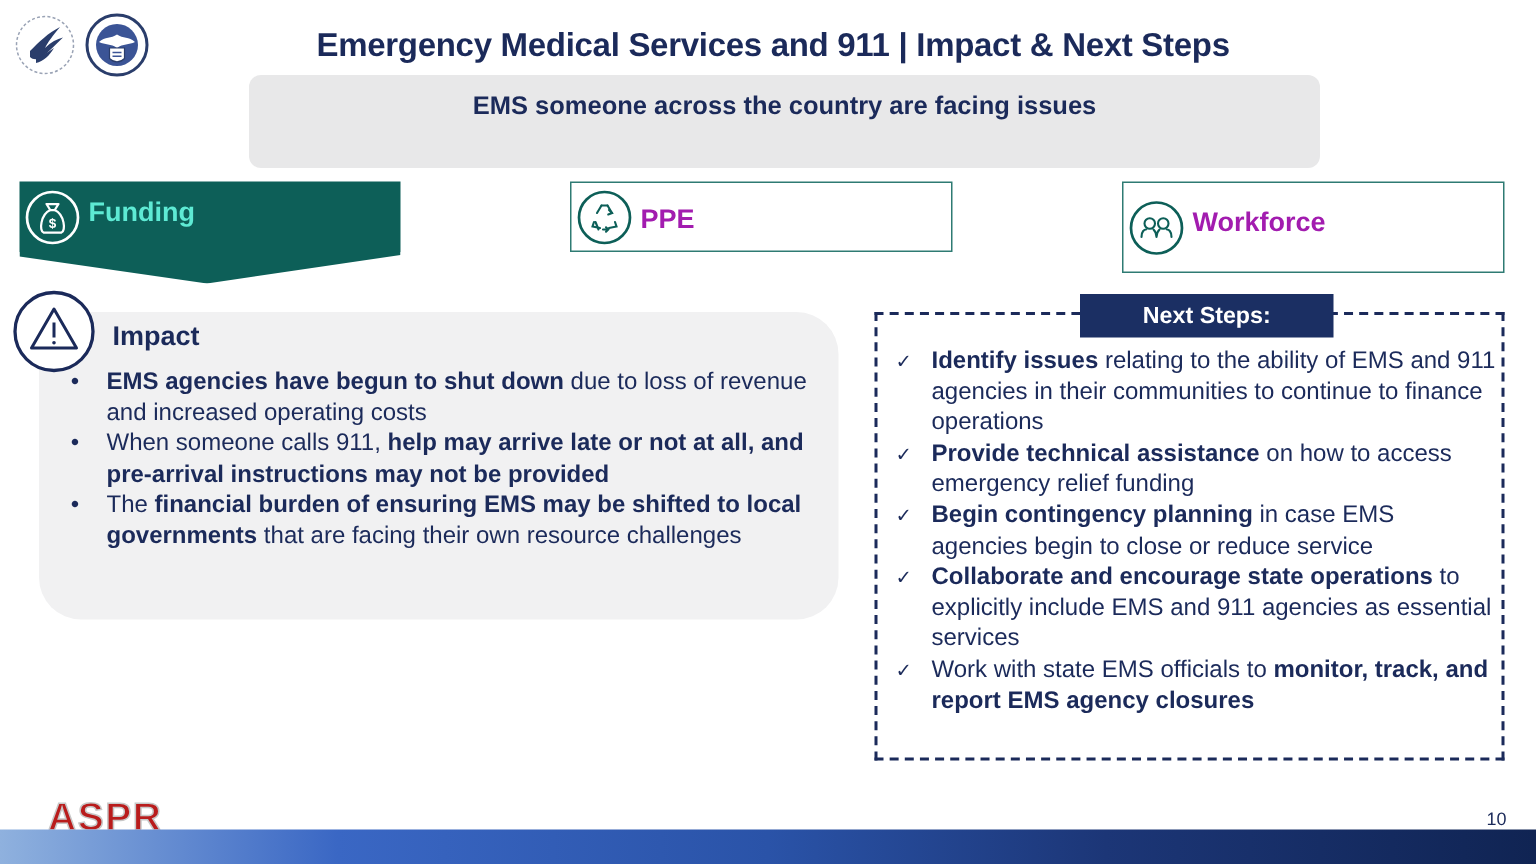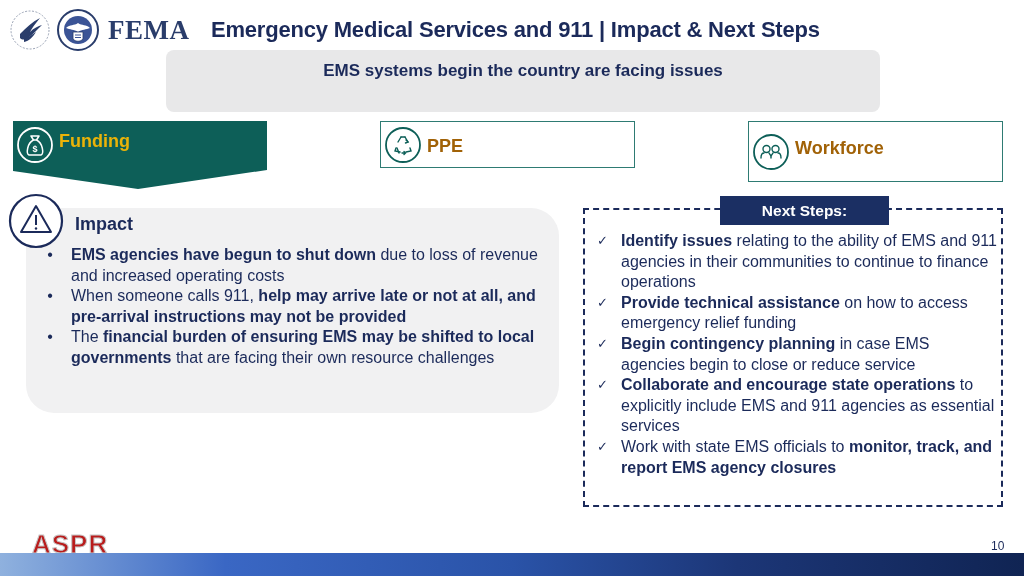--- a/index.html
+++ b/index.html
@@ -17,22 +17,22 @@
     .subtitle-text { position: absolute; left: 0; right: 0; top: 11px; text-align: center; font-size: 17px; font-weight: 700; color: #1b2a5a; }
 
     
     .cat { position: absolute; display: flex; align-items: center; }
     .cat-funding { left: 13px; top: 121px; width: 254px; height: 47px; background: #0d5f58; color: #fff; }
     .cat-funding-arrow { position: absolute; left: 13px; top: 168px; width: 254px; height: 21px; }
     .cat-ppe { left: 380px; top: 121px; width: 255px; height: 47px; border: 1.5px solid #2e7b73; background: #fff; }
     .cat-workforce { left: 748px; top: 121px; width: 255px; height: 61px; border: 1.5px solid #2e7b73; background: #fff; }
     .cat-icon { width: 38px; height: 38px; margin-left: 3px; flex: none; }
     .cat-label { font-size: 18px; font-weight: 700; margin-left: 5px; }
-    .cat-funding .cat-label { color: #eab308; margin-top: -6px; }
-    .cat-ppe .cat-label, .cat-workforce .cat-label { color: #a16207; }
+    .cat-funding .cat-label { color: #5eead4; margin-top: -6px; }
+    .cat-ppe .cat-label, .cat-workforce .cat-label { color: #a21caf; }
     .cat-ppe .cat-label { margin-top: 4px; }
     .cat-workforce .cat-label { margin-top: -6px; }
 
     
     .impact-panel { position: absolute; left: 26px; top: 208px; width: 533px; height: 205px; background: #f1f1f2; border-radius: 28px; }
     .impact-icon { position: absolute; left: 8px; top: 193px; width: 56px; height: 56px; }
     .impact-title { position: absolute; left: 75px; top: 214px; font-size: 18px; font-weight: 700; color: #1b2a5a; }
     .impact-list { position: absolute; left: 45px; top: 245px; width: 500px; list-style: none; }
     .impact-list li { position: relative; padding-left: 26px; font-size: 16px; line-height: 20.6px; color: #1b2a5a; }
     .impact-list li .bullet { position: absolute; left: 0; top: 0; width: 10px; text-align: center; }
@@ -59,27 +59,26 @@
     <path d="M12 26 C18 20 24 14 32 10 C27 16 24 20 22 24 C26 20 30 18 34 17 C29 22 25 26 20 30 C17 32 14 32 12 30 Z" fill="#2a3d6b"></path>
     <path d="M16 31 C20 29 24 27 28 24 C25 29 21 33 16 34 Z" fill="#2a3d6b"></path>
   </svg>
   <svg class="dhs-seal" viewBox="0 0 44 44">
     <circle cx="22" cy="22" r="20" fill="#ffffff" stroke="#2a3d6b" stroke-width="2"></circle>
     <circle cx="22" cy="22" r="14" fill="#3b5496"></circle>
     <path d="M10 20 C14 16 18 18 22 15 C26 18 30 16 34 20 C30 22 26 21 22 24 C18 21 14 22 10 20 Z" fill="#ffffff"></path>
     <path d="M17 24 H27 V31 C24 34 20 34 17 31 Z" fill="#ffffff" stroke="#2a3d6b" stroke-width="0.8"></path>
     <path d="M19 27 L25 27 M19 29.5 L25 29.5" stroke="#3b5496" stroke-width="1"></path>
   </svg>
-  <span class="fema-word">FEMA</span>
 </div>
 
 <h1 class="page-title">Emergency Medical Services and 911 | Impact &amp; Next Steps</h1>
 
 <div class="subtitle-box">
-  <div class="subtitle-text">EMS systems begin the country are facing issues</div>
+  <div class="subtitle-text">EMS someone across the country are facing issues</div>
 </div>
 
 <div class="cat cat-funding">
   <svg class="cat-icon" viewBox="0 0 38 38">
     <circle cx="19" cy="19" r="17" fill="none" stroke="#ffffff" stroke-width="1.8"></circle>
     <path d="M15 10 L23 10 L20.5 14 L17.5 14 Z" fill="none" stroke="#fff" stroke-width="1.5" stroke-linejoin="round"></path>
     <path d="M17.5 14 C11 17 10 28 13 29 L25 29 C28 28 27 17 20.5 14" fill="none" stroke="#fff" stroke-width="1.5"></path>
     <text x="19" y="26" text-anchor="middle" font-size="9" font-family="Liberation Sans, sans-serif" font-weight="700" fill="#fff">$</text>
   </svg>
   <span class="cat-label">Funding</span>

